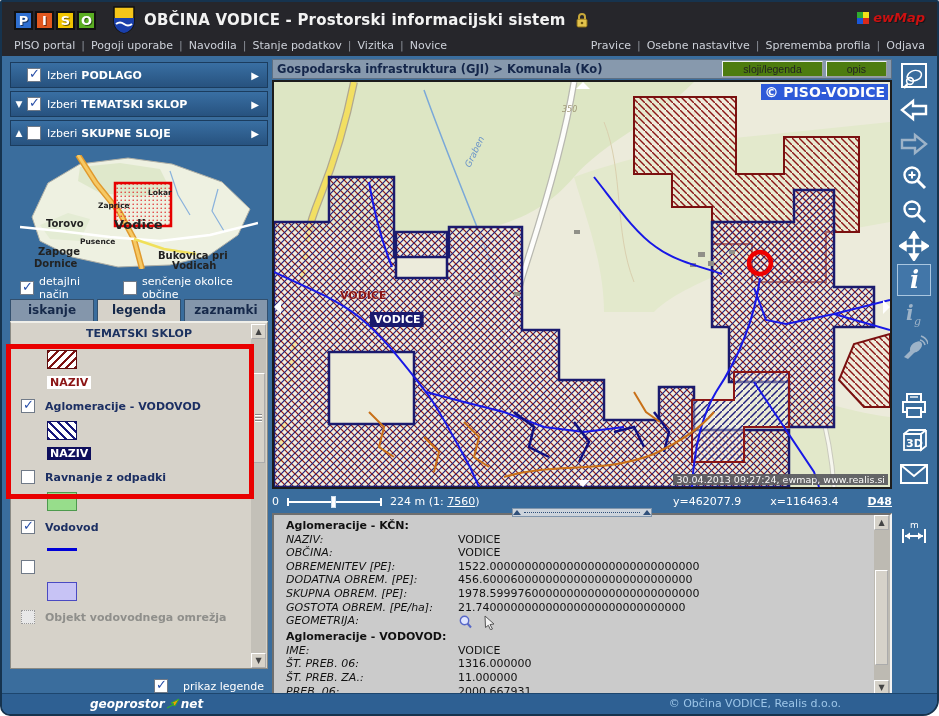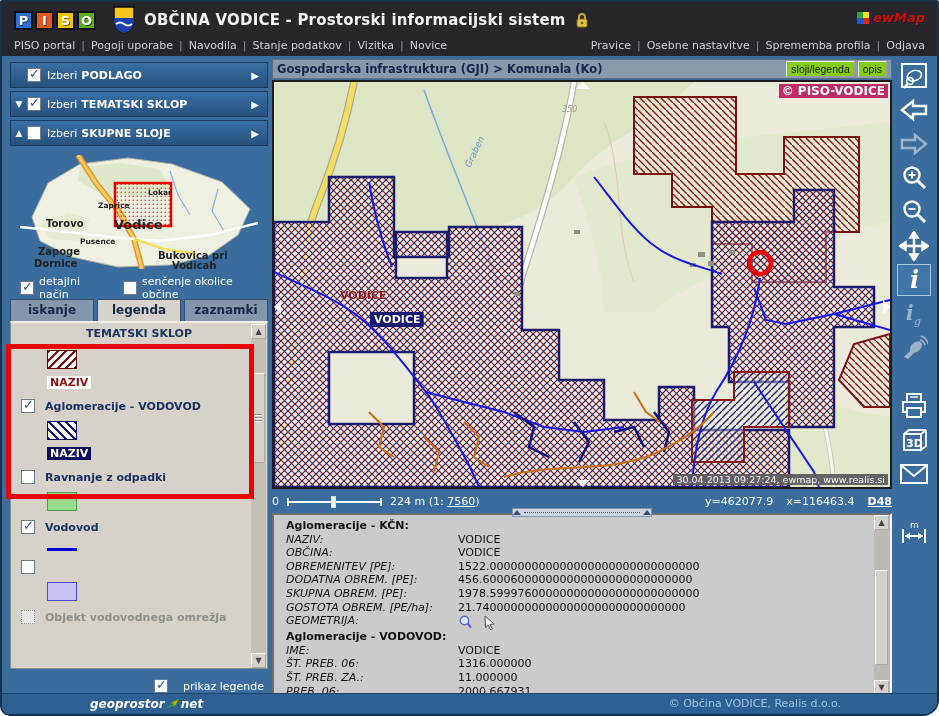--- a/index.html
+++ b/index.html
@@ -79,39 +79,39 @@
   .grip{border-top:1px solid #888;border-bottom:1px solid #fff;height:1px;margin:1px 2px;}
 
   .show-legend{position:absolute;right:4px;top:620px;display:flex;gap:15px;align-items:center;
     color:#fff;font-size:11px;}
 
   
   .map-col{position:absolute;left:270px;top:57px;width:620px;}
   .map-titlebar{height:20px;background:#8799ad;border:1px solid #5d6f83;color:#14264a;
     font-size:11.5px;font-weight:bold;display:flex;align-items:center;padding:0 4px;}
   .tb-btns{margin-left:auto;display:flex;gap:3px;}
-  .mini-btn{background:#84cc16;border:1px outset #eef2f6;font-size:10.5px;font-weight:normal;
-    color:#222;padding:0 4px;line-height:14px;cursor:pointer;}
+  .mini-btn{background:#4d7c0f;border:1px outset #eef2f6;font-size:10.5px;font-weight:normal;
+    color:#222;padding:0 20px;line-height:14px;cursor:pointer;}
   .map-frame{position:relative;margin-top:1px;width:620px;height:409px;border:2px solid #1c1c1c;
     background:#ecebdb;cursor:crosshair;}
-  .wm-top{position:absolute;right:2px;top:2px;background:#be185d;color:#fff;font-size:12px;
+  .wm-top{position:absolute;right:2px;top:2px;background:#1d4ed8;color:#fff;font-size:14px;
     font-weight:bold;padding:0 3px;opacity:.92;}
   .wm-bot{position:absolute;right:2px;bottom:2px;background:#5a5a5f;color:#fff;font-size:9.5px;
     padding:0 3px;opacity:.92;}
   .edge-tri{position:absolute;width:0;height:0;z-index:4;cursor:pointer;}
 
   .statusbar{position:absolute;left:270px;top:489px;width:620px;height:21px;color:#fff;
     font-size:11px;display:flex;align-items:center;gap:8px;}
   .sld-track{position:relative;width:95px;height:13px;}
   .sld-line{position:absolute;left:0;right:0;top:6px;height:2px;background:#fff;}
   .sld-end{position:absolute;top:3px;width:2px;height:8px;background:#fff;}
   .sld-thumb{position:absolute;top:1px;left:46%;width:5px;height:12px;background:#fff;
     border:1px solid #cfe0ef;cursor:grab;}
   .lnk{color:#fff;text-decoration:underline;cursor:pointer;}
-  .coords{margin-left:auto;display:flex;gap:13px;align-items:center;}
+  .coords{margin-left:auto;display:flex;gap:29px;align-items:center;}
 
   .drag-handle{position:absolute;left:510px;top:506px;width:140px;height:9px;background:#cdd4dc;
     border:1px solid #8095ab;display:flex;align-items:center;z-index:6;cursor:row-resize;}
   .dh-dots{flex:1;border-top:1px dotted #30507a;margin:0 3px;}
   .dh-tri{width:0;height:0;border-left:4px solid transparent;border-right:4px solid transparent;
     border-bottom:5px solid #30507a;}
 
   .info-panel{position:absolute;left:270px;top:511px;width:620px;height:184px;background:#cbcbcb;
     border-top:2px solid #6f6f6f;border-left:2px solid #6f6f6f;
     border-right:2px solid #f4f4f4;border-bottom:2px solid #f4f4f4;overflow:hidden;}

